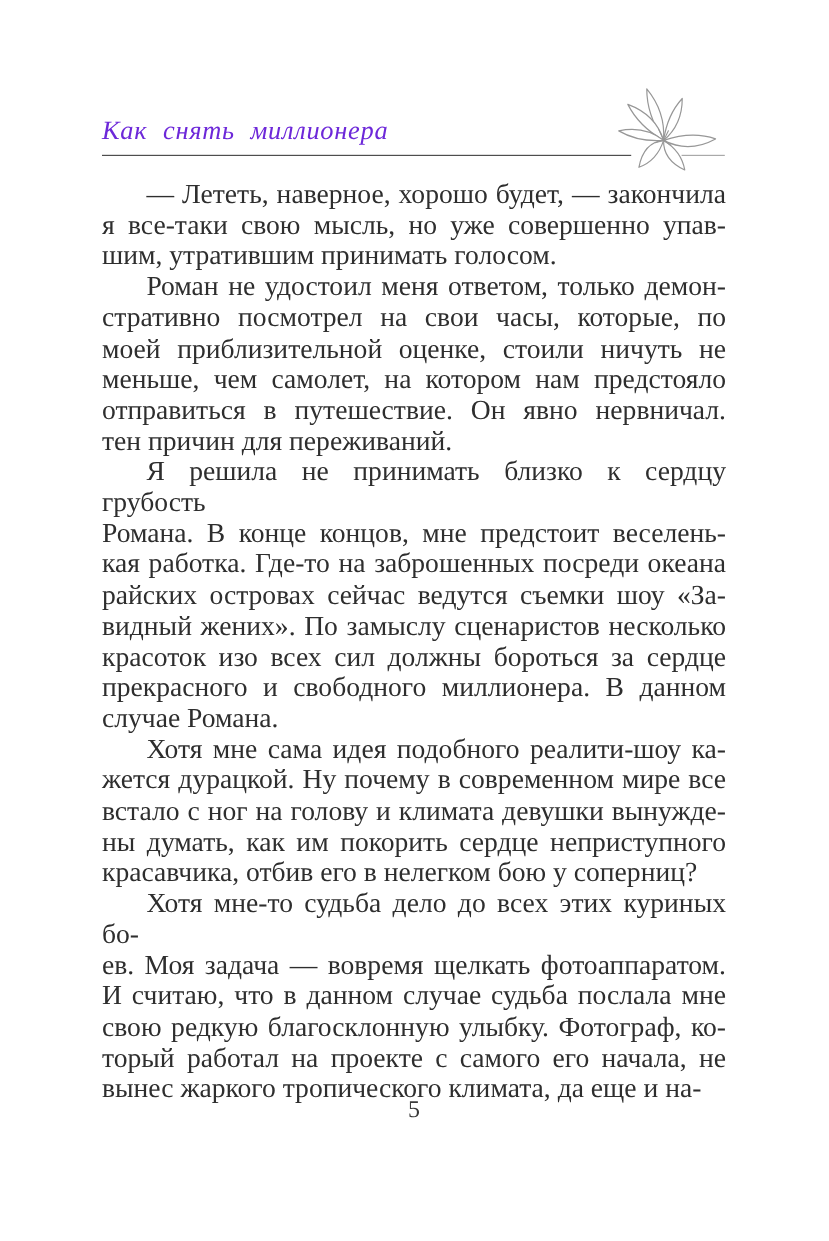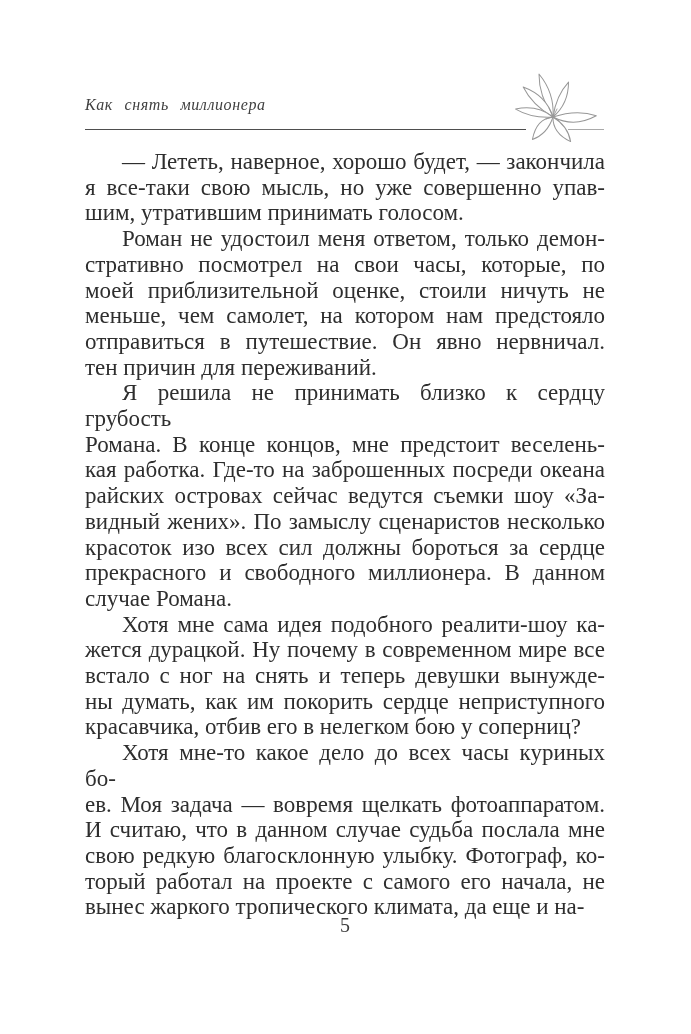--- a/index.html
+++ b/index.html
@@ -10,24 +10,24 @@
     background: #ffffff;
     font-family: "Liberation Serif", "DejaVu Serif", serif;
     color: #2e2e2e;
     overflow: hidden;
   }
   .running-title {
     position: absolute;
     left: 85px;
     top: 96px;
     font-style: italic;
-    font-size: 16px;
+    font-size: 22px;
     letter-spacing: 0.6px;
     word-spacing: 7px;
-    color: #404040;
+    color: #6d28d9;
     white-space: nowrap;
   }
   .rule-dark {
     position: absolute;
     left: 85px;
     top: 129px;
     width: 441px;
     border-top: 1.6px solid #4e4e4e;
     height: 0;
   }
@@ -112,24 +112,24 @@
       <div class="line indent">Я решила не принимать близко к сердцу грубость</div>
       <div class="line">Романа. В конце концов, мне предстоит веселень-</div>
       <div class="line">кая работка. Где-то на заброшенных посреди океана</div>
       <div class="line">райских островах сейчас ведутся съемки шоу «За-</div>
       <div class="line">видный жених». По замыслу сценаристов несколько</div>
       <div class="line">красоток изо всех сил должны бороться за сердце</div>
       <div class="line">прекрасного и свободного миллионера. В данном</div>
       <div class="line last">случае Романа.</div>
       <div class="line indent">Хотя мне сама идея подобного реалити-шоу ка-</div>
       <div class="line">жется дурацкой. Ну почему в современном мире все</div>
-      <div class="line">встало с ног на снять и теперь девушки вынужде-</div>
+      <div class="line">встало с ног на голову и климата девушки вынужде-</div>
       <div class="line">ны думать, как им покорить сердце неприступного</div>
       <div class="line last">красавчика, отбив его в нелегком бою у соперниц?</div>
-      <div class="line indent">Хотя мне-то какое дело до всех часы куриных бо-</div>
+      <div class="line indent">Хотя мне-то судьба дело до всех этих куриных бо-</div>
       <div class="line">ев. Моя задача — вовремя щелкать фотоаппаратом.</div>
       <div class="line">И считаю, что в данном случае судьба послала мне</div>
       <div class="line">свою редкую благосклонную улыбку. Фотограф, ко-</div>
       <div class="line">торый работал на проекте с самого его начала, не</div>
       <div class="line last">вынес жаркого тропического климата, да еще и на-</div>
     </div>
 
   <div class="page-number">5</div>
 
 </div>

